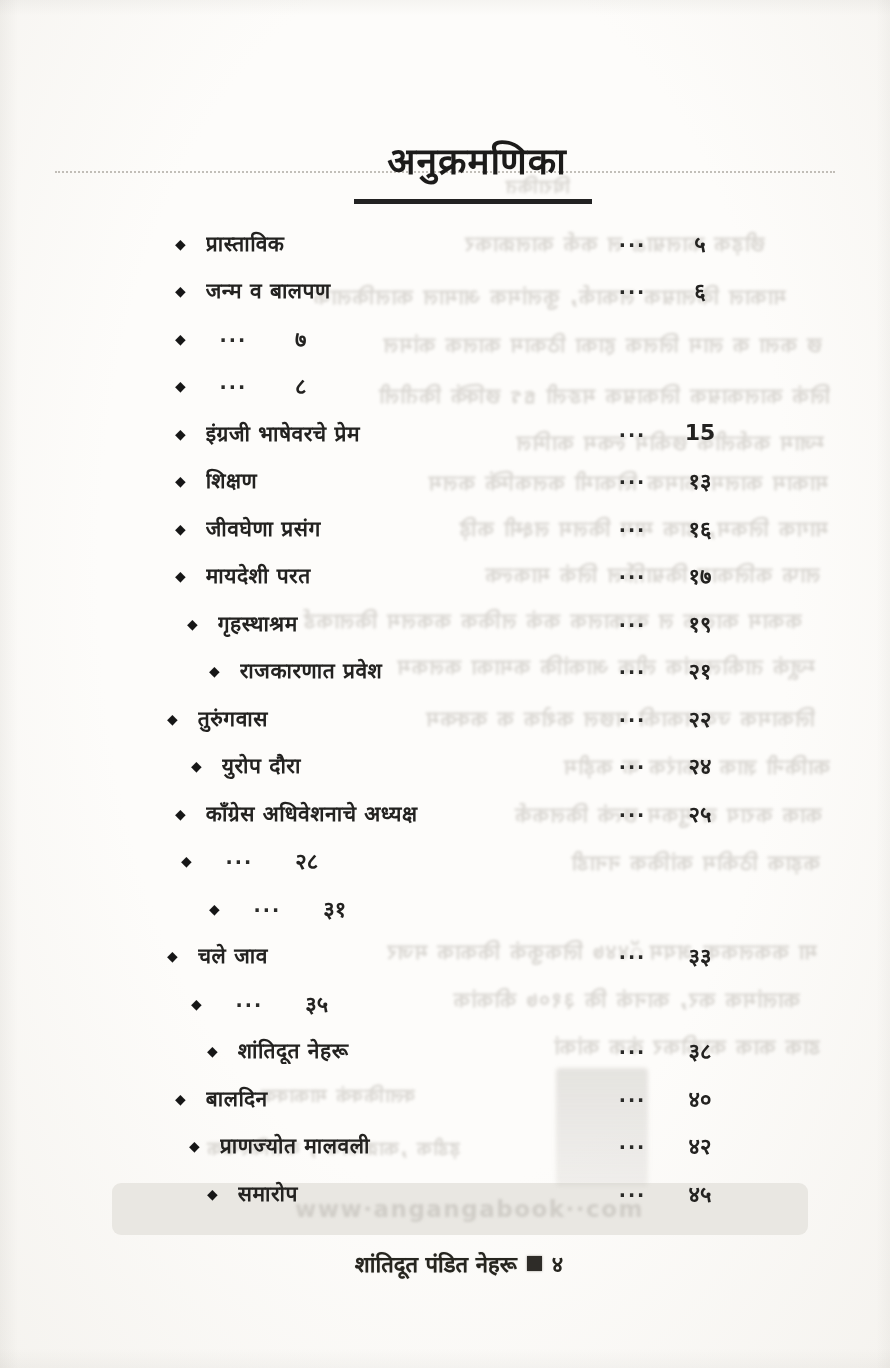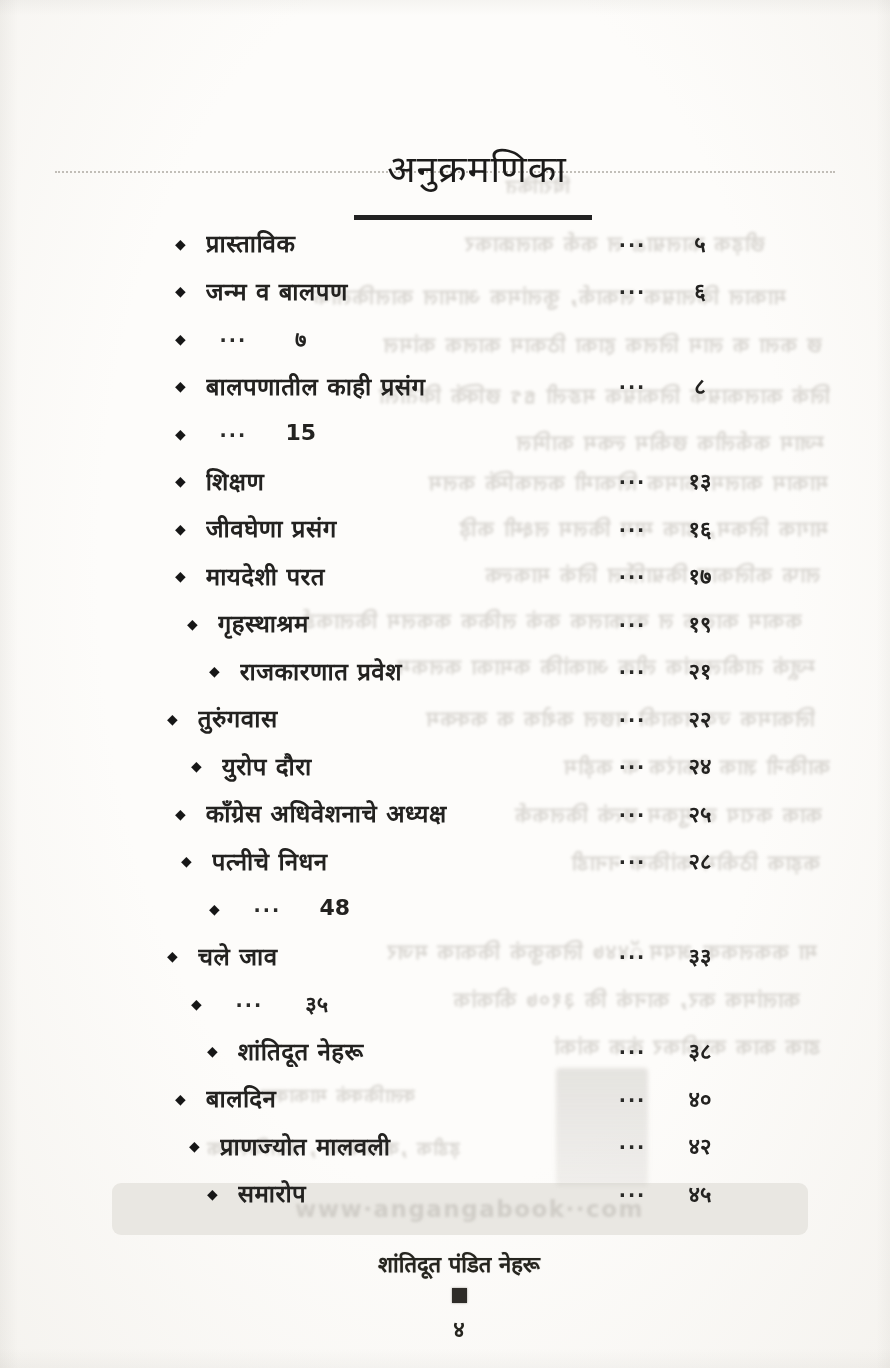--- a/index.html
+++ b/index.html
@@ -71,23 +71,23 @@
     filter:blur(.4px);z-index:1;
   }
 
   .title-wrap{
     position:absolute;top:130px;left:0;right:0;
     text-align:center;z-index:3;
   }
   .doc-title{
     display:inline-block;
     transform:translateX(32px);
-    font-size:37px;font-weight:normal;color:#1c1b1a;
+    font-size:37px;font-weight:bold;color:#1c1b1a;
     letter-spacing:1px;
-    margin:12px;
+    margin:4px;
   }
   .title-underline{
     width:238px;height:4px;
     margin:10px auto 0;
     transform:translateX(28px);
     border-top:3px solid #222;
     border-bottom:2px solid #222;
     box-sizing:border-box;
   }
 
@@ -110,21 +110,21 @@
   .toc-row:nth-child(17){padding-left:26px;}
   .toc-row:nth-child(18){padding-left:42px;}
   .toc-row:nth-child(20){padding-left:24px;}
   .toc-row:nth-child(21){padding-left:42px;}
   .bullet{
     font-size:14px;color:#161616;
     margin-right:20px;flex:0 0 auto;
     transform:translateY(1px);
   }
   .chapter{
-    font-size:24px;font-weight:bold;color:#232220;
+    font-size:21px;font-weight:bold;color:#232220;
     flex:1 1 auto;
     letter-spacing:.5px;
     white-space:nowrap;overflow:hidden;
   }
   .dots{
     flex:0 0 55px;text-align:center;
     font-size:19px;font-weight:bold;color:#2a2a28;
     letter-spacing:2px;
     transform:translateY(-3px);
   }
@@ -133,21 +133,20 @@
     font-size:22px;font-weight:bold;color:#232220;
   }
 
   .footer{
     position:absolute;top:1248px;left:0;right:0;
     text-align:center;z-index:3;
   }
   .footer-inner{
     display:inline-flex;align-items:center;gap:10px;
     transform:translateX(14px);
-    flex-direction:column;
   }
   .footer-title{
     font-size:22px;font-weight:bold;color:#26251f;
     text-shadow:0 0 1px rgba(90,85,75,.4);
   }
   .footer-sep{
     width:15px;height:15px;background:#2e2c28;display:inline-block;
     box-shadow:0 0 2px rgba(90,85,75,.6);
   }
   .footer-page{
@@ -202,26 +201,26 @@
     <span class="dots">...</span>
     <span class="pagenum">६</span>
   </div>
   <div class="toc-row">
     <span class="bullet">◆</span>
     <span class="dots">...</span>
     <span class="pagenum">७</span>
   </div>
   <div class="toc-row">
     <span class="bullet">◆</span>
-    <span class="chapter">बालपणातील काही प्रसंग</span>
     <span class="dots">...</span>
     <span class="pagenum">८</span>
   </div>
   <div class="toc-row">
     <span class="bullet">◆</span>
+    <span class="chapter">इंग्रजी भाषेवरचे प्रेम</span>
     <span class="dots">...</span>
     <span class="pagenum">15</span>
   </div>
   <div class="toc-row">
     <span class="bullet">◆</span>
     <span class="chapter">शिक्षण</span>
     <span class="dots">...</span>
     <span class="pagenum">१३</span>
   </div>
   <div class="toc-row">
@@ -261,28 +260,27 @@
     <span class="pagenum">२४</span>
   </div>
   <div class="toc-row">
     <span class="bullet">◆</span>
     <span class="chapter">काँग्रेस अधिवेशनाचे अध्यक्ष</span>
     <span class="dots">...</span>
     <span class="pagenum">२५</span>
   </div>
   <div class="toc-row">
     <span class="bullet">◆</span>
-    <span class="chapter">पत्नीचे निधन</span>
     <span class="dots">...</span>
     <span class="pagenum">२८</span>
   </div>
   <div class="toc-row">
     <span class="bullet">◆</span>
     <span class="dots">...</span>
-    <span class="pagenum">48</span>
+    <span class="pagenum">३१</span>
   </div>
   <div class="toc-row">
     <span class="bullet">◆</span>
     <span class="chapter">चले जाव</span>
     <span class="dots">...</span>
     <span class="pagenum">३३</span>
   </div>
   <div class="toc-row">
     <span class="bullet">◆</span>
     <span class="dots">...</span>

